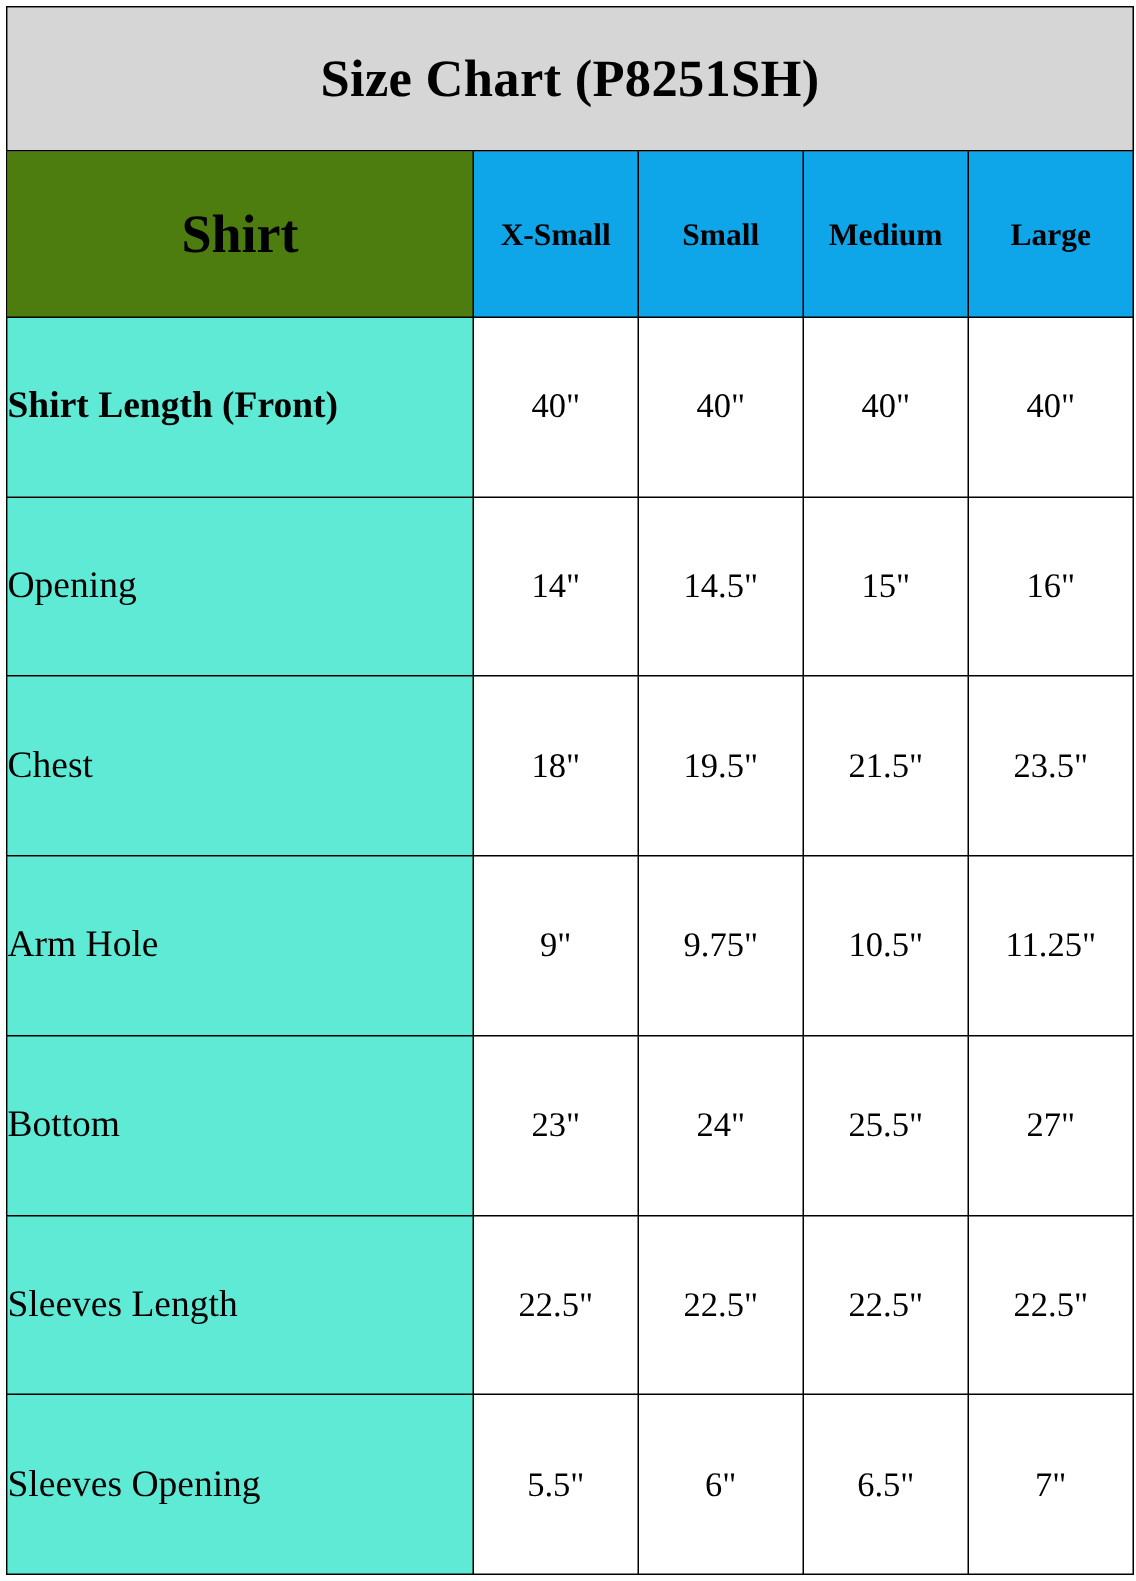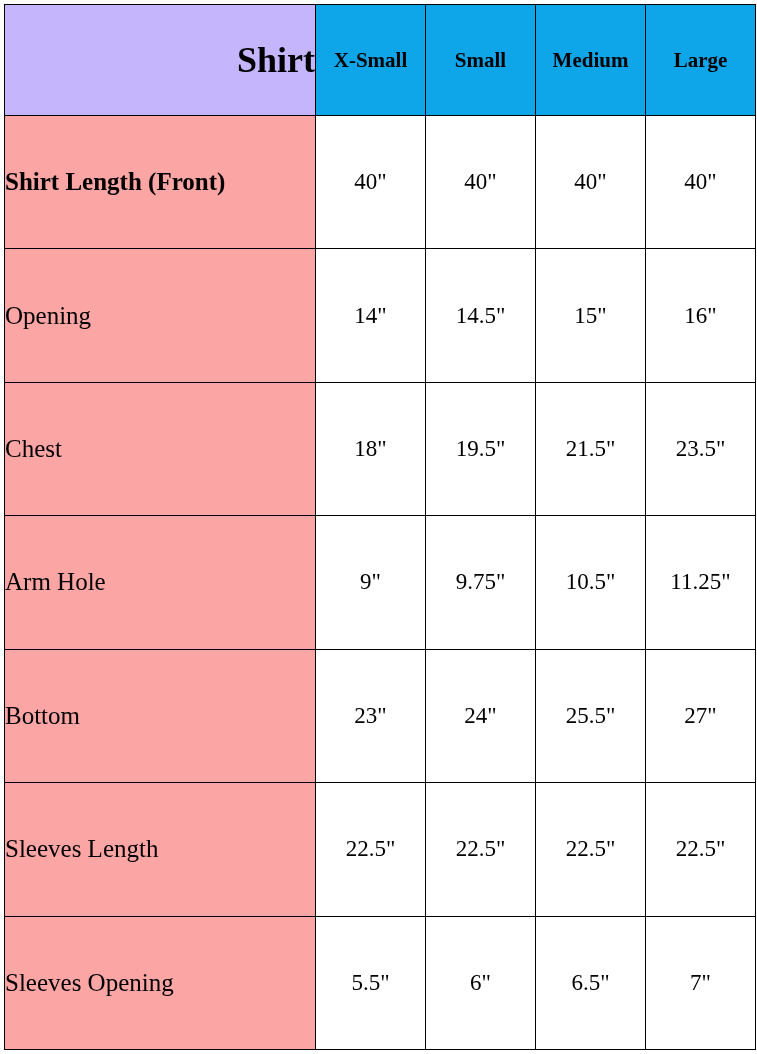--- a/index.html
+++ b/index.html
@@ -35,36 +35,36 @@
   .title-cell {
     background: #d6d6d6;
     text-align: center;
     font-weight: bold;
     font-size: 35px;
     letter-spacing: 0.2px;
     height: 95px;
     vertical-align: middle;
   }
   .hdr-label {
-    background: #c4b5fd;
-    text-align: right;
+    background: #4d7c0f;
+    text-align: center;
     font-weight: bold;
     font-size: 36px;
     vertical-align: middle;
     height: 110px;
   }
   .hdr-size {
     background: #0ea5e9;
     text-align: center;
     font-weight: bold;
     font-size: 21px;
     vertical-align: middle;
   }
   .row-label {
-    background: #fca5a5;
+    background: #5eead4;
     font-size: 25px;
     vertical-align: middle;
     padding-left: 11px;
     font-weight: normal;
   }
   .row-label.strong {
     font-weight: bold;
   }
   .cell-val {
     background: #ffffff;
@@ -81,20 +81,23 @@
 <div class="chart-wrap">
   <table class="size-chart">
     <colgroup>
       <col class="c-label">
       <col class="c-size">
       <col class="c-size">
       <col class="c-size">
       <col class="c-size">
     </colgroup>
     <tbody>
+      <tr>
+        <td class="title-cell" colspan="5">Size Chart (P8251SH)</td>
+      </tr>
       <tr>
         <td class="hdr-label">Shirt</td>
         <td class="hdr-size">X-Small</td>
         <td class="hdr-size">Small</td>
         <td class="hdr-size">Medium</td>
         <td class="hdr-size">Large</td>
       </tr>
 
       <tr>
         <td class="row-label strong">Shirt Length (Front)</td>

